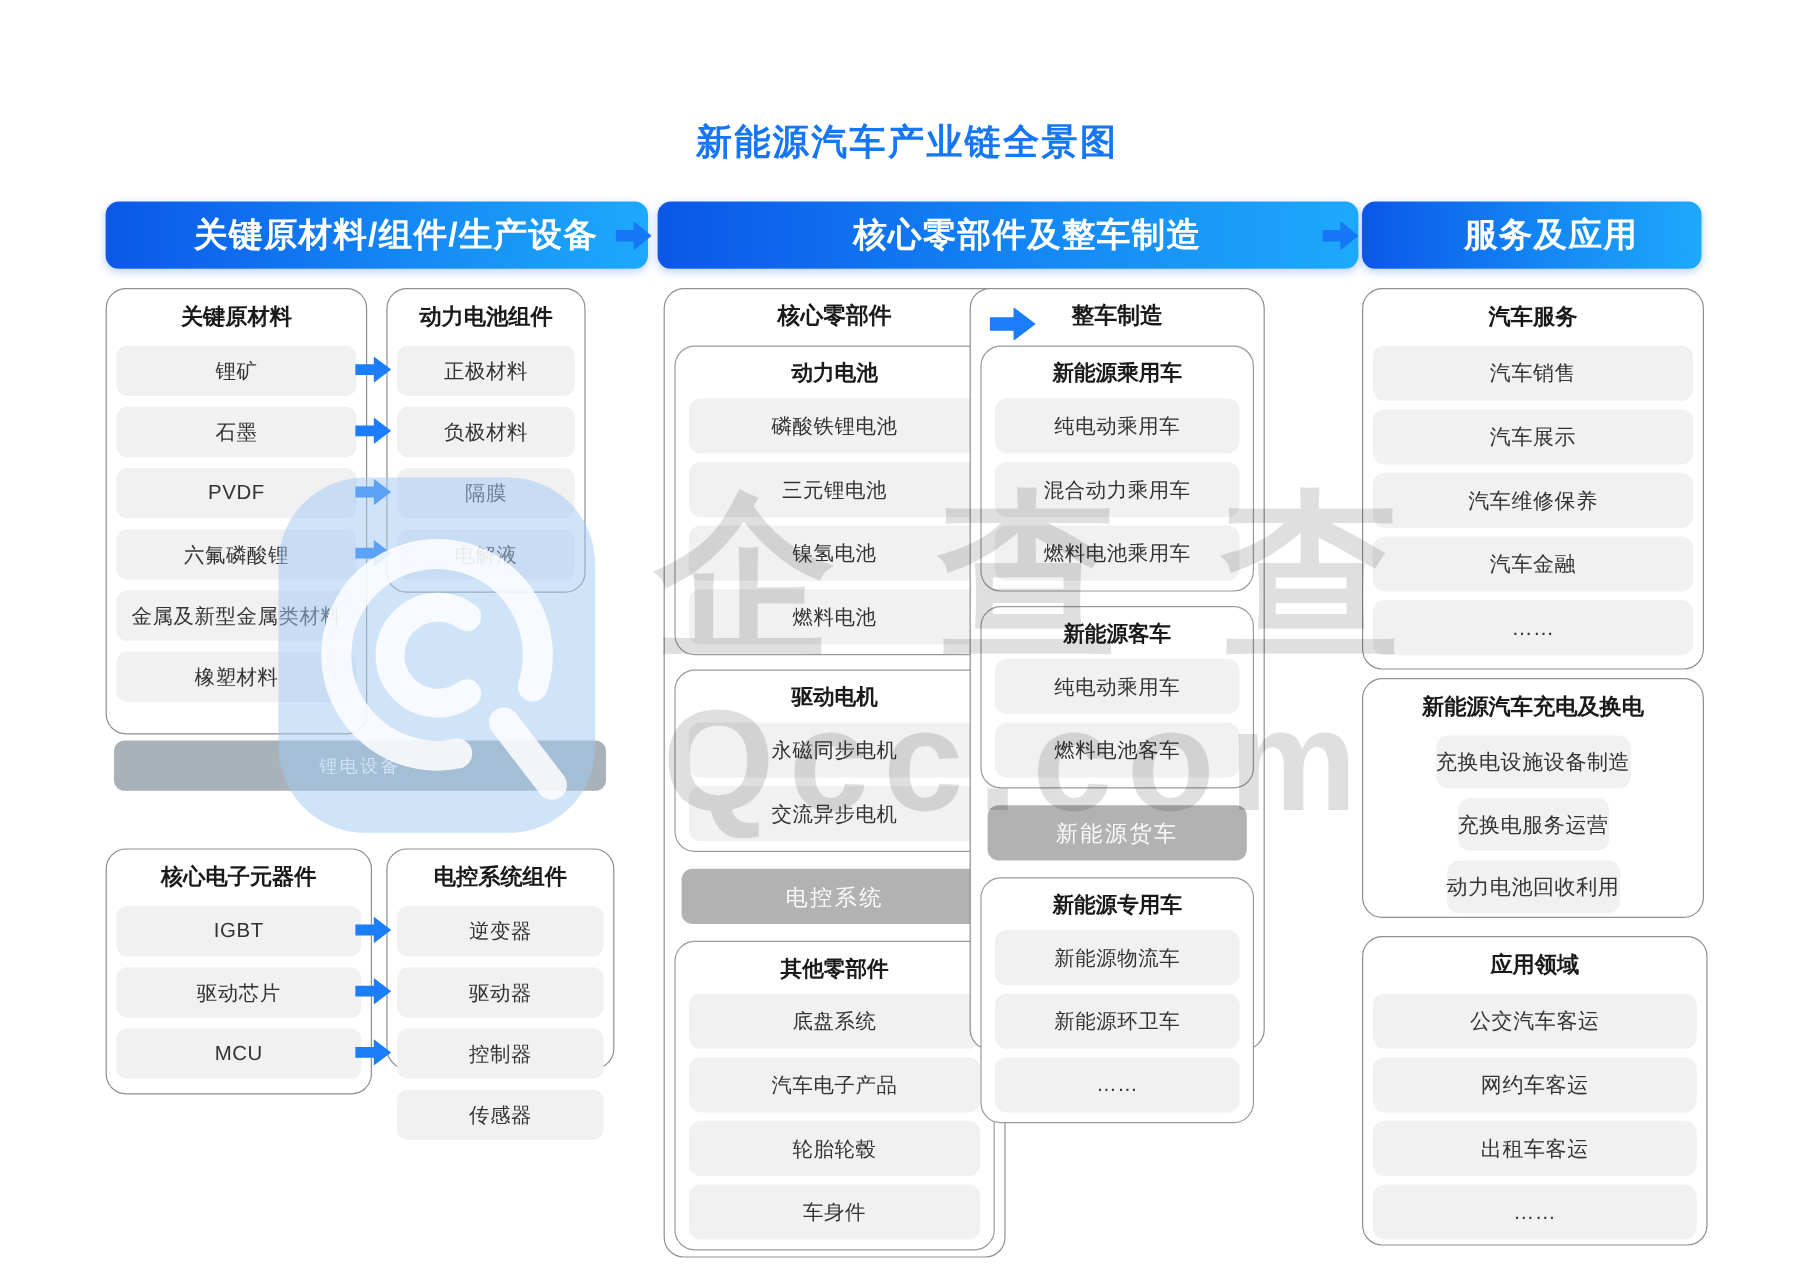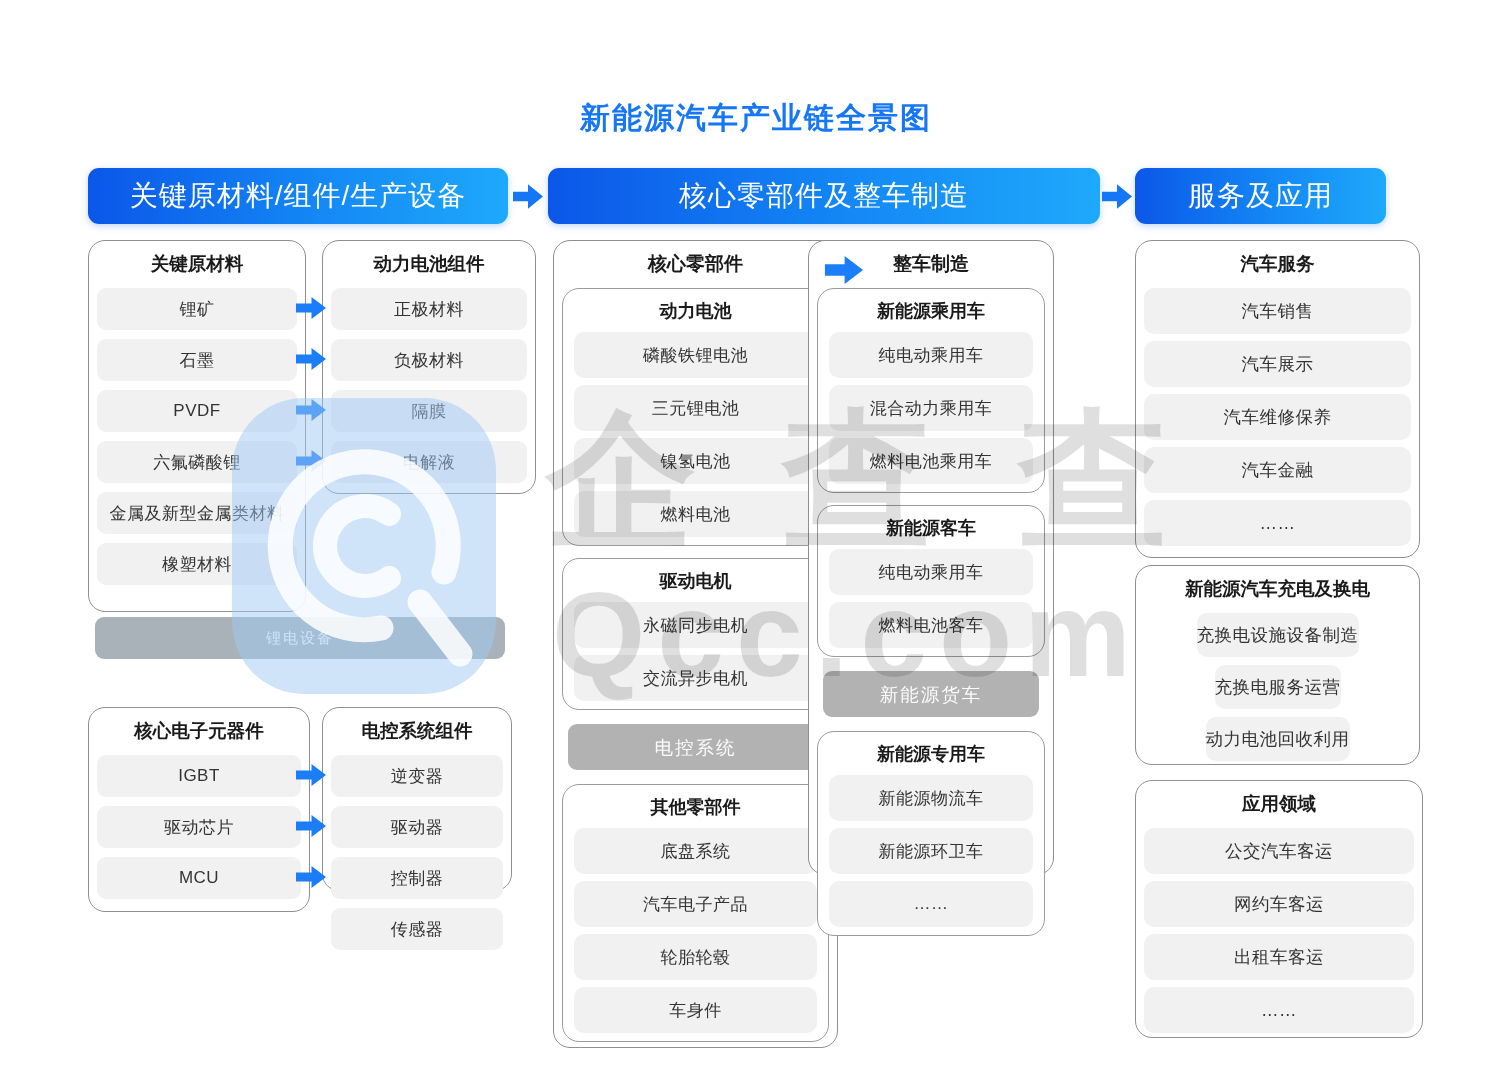--- a/index.html
+++ b/index.html
@@ -12,23 +12,24 @@
   
   .page-title{
     top:98px;left:0;width:1512px;text-align:center;
     font-size:30px;font-weight:bold;color:#1677f6;letter-spacing:2px;
   }
 
   
   .hdr{
     top:168px;height:56px;border-radius:11px;
     background:linear-gradient(90deg,#0b57e8 0%,#1488f5 55%,#1ea9fb 100%);
-    color:#fff;font-size:28px;font-weight:normal;letter-spacing:1px;
+    color:#fff;font-size:28px;font-weight:bold;letter-spacing:1px;
     display:flex;align-items:center;justify-content:center;
     box-shadow:0 2px 7px rgba(20,100,240,.28);
+    padding-left:32px;
   }
   .hdr-arrow{position:absolute;top:183px;width:30px;height:27px;fill:#1677f6;}
 
   
   .panel{
     position:absolute;background:#fff;border:1.6px solid #8f8f8f;border-radius:17px;
     box-sizing:border-box;padding:9px 8px 8px;display:flex;flex-direction:column;
   }
   .panel-title{
     text-align:center;font-size:18.5px;font-weight:bold;color:#1a1a1a;
@@ -100,21 +101,21 @@
 <div class="panel" style="left:88px;top:240px;width:218px;height:372px;">
   <div class="panel-title">关键原材料</div>
   <div class="pill">锂矿</div>
   <div class="pill">石墨</div>
   <div class="pill">PVDF</div>
   <div class="pill">六氟磷酸锂</div>
   <div class="pill">金属及新型金属类材料</div>
   <div class="pill">橡塑材料</div>
 </div>
 
-<div class="panel" style="left:322px;top:240px;width:214px;height:254px;">
+<div class="panel" style="left:322px;top:240px;width:166px;height:254px;">
   <div class="panel-title">动力电池组件</div>
   <div class="pill">正极材料</div>
   <div class="pill">负极材料</div>
   <div class="pill">隔膜</div>
   <div class="pill">电解液</div>
 </div>
 
 <svg class="flow-arrow-sm" style="left:296px;top:297px;" viewBox="0 0 30 22">
     <path d="M0 6.5 H15.5 V0 L30 11 L15.5 22 V15.5 H0 Z"></path>
   </svg>

